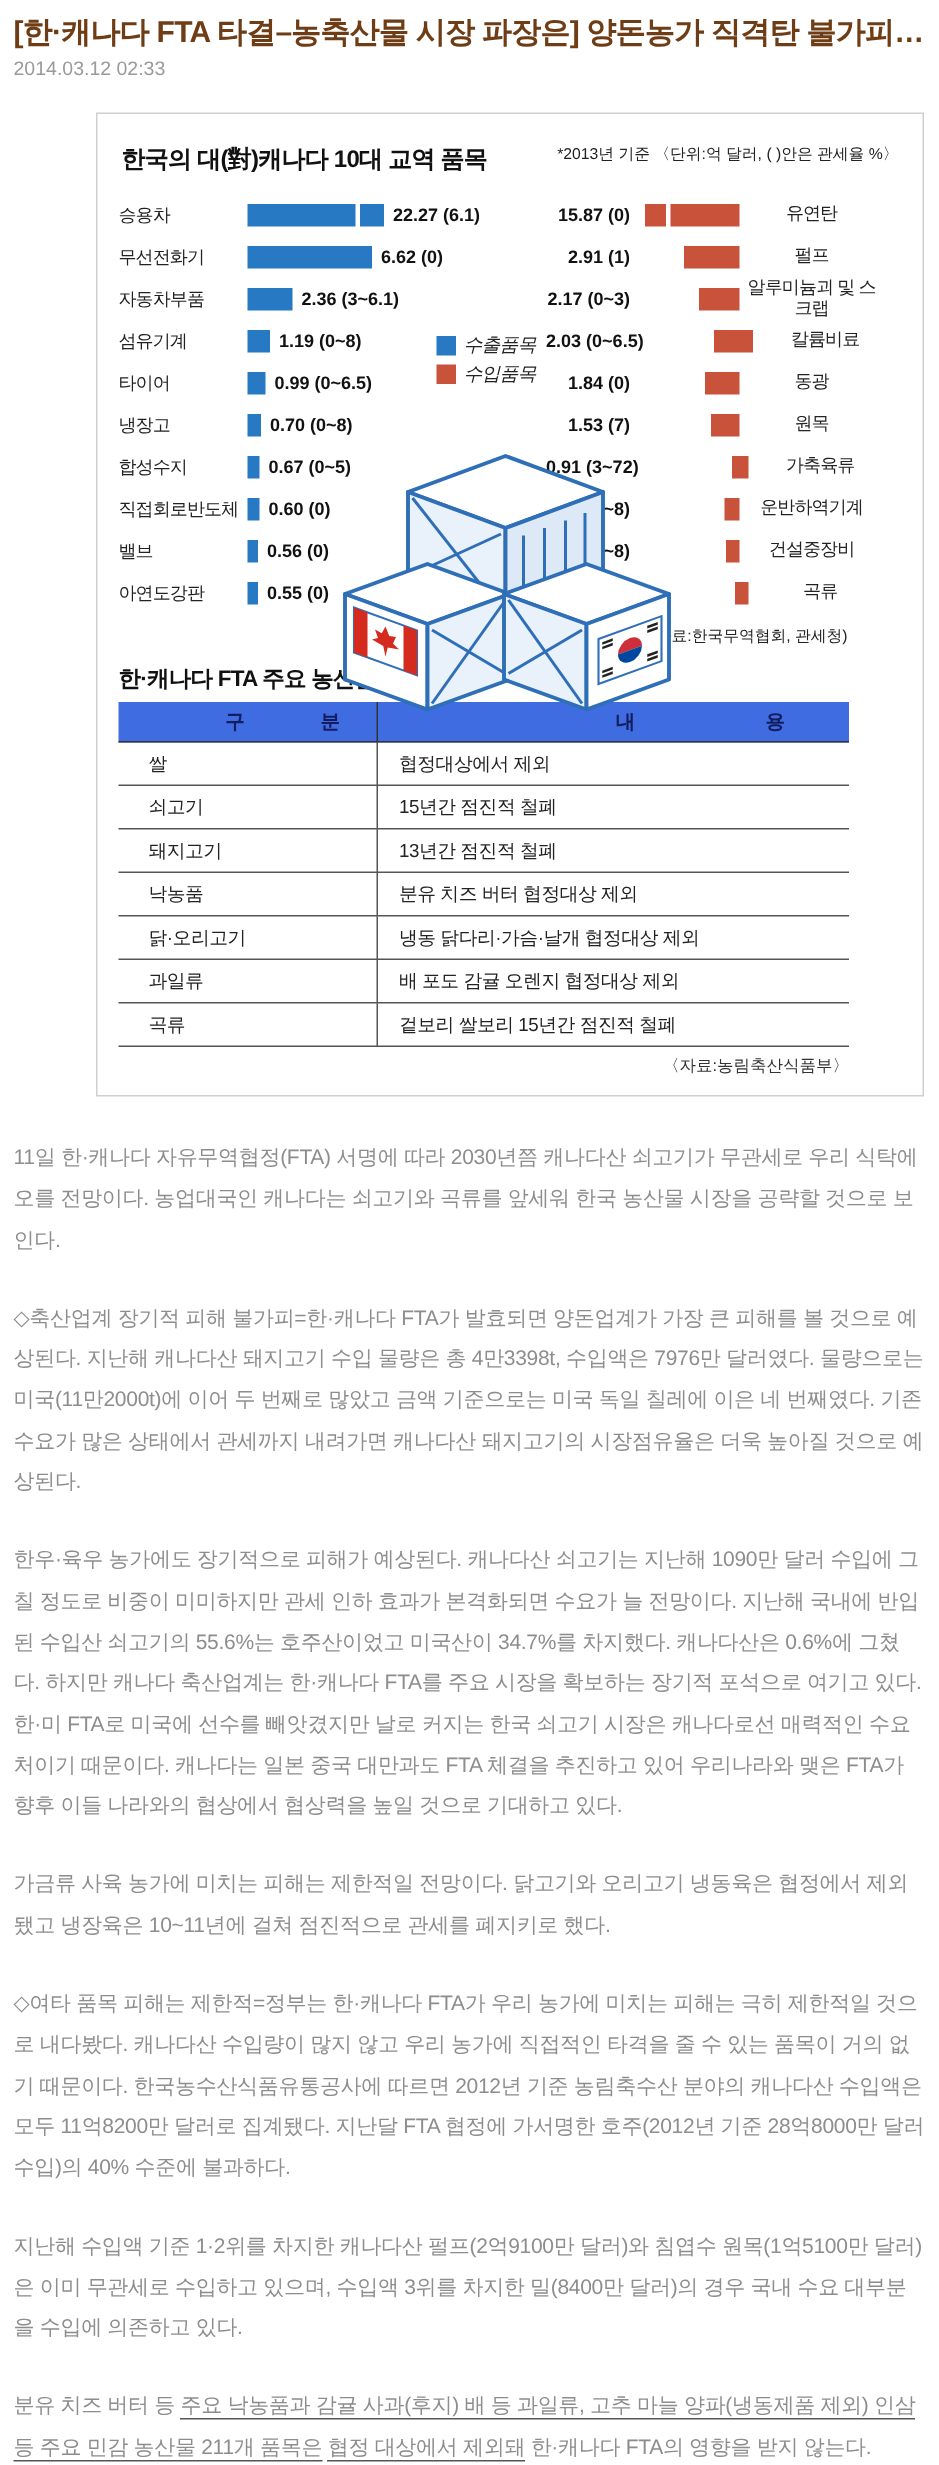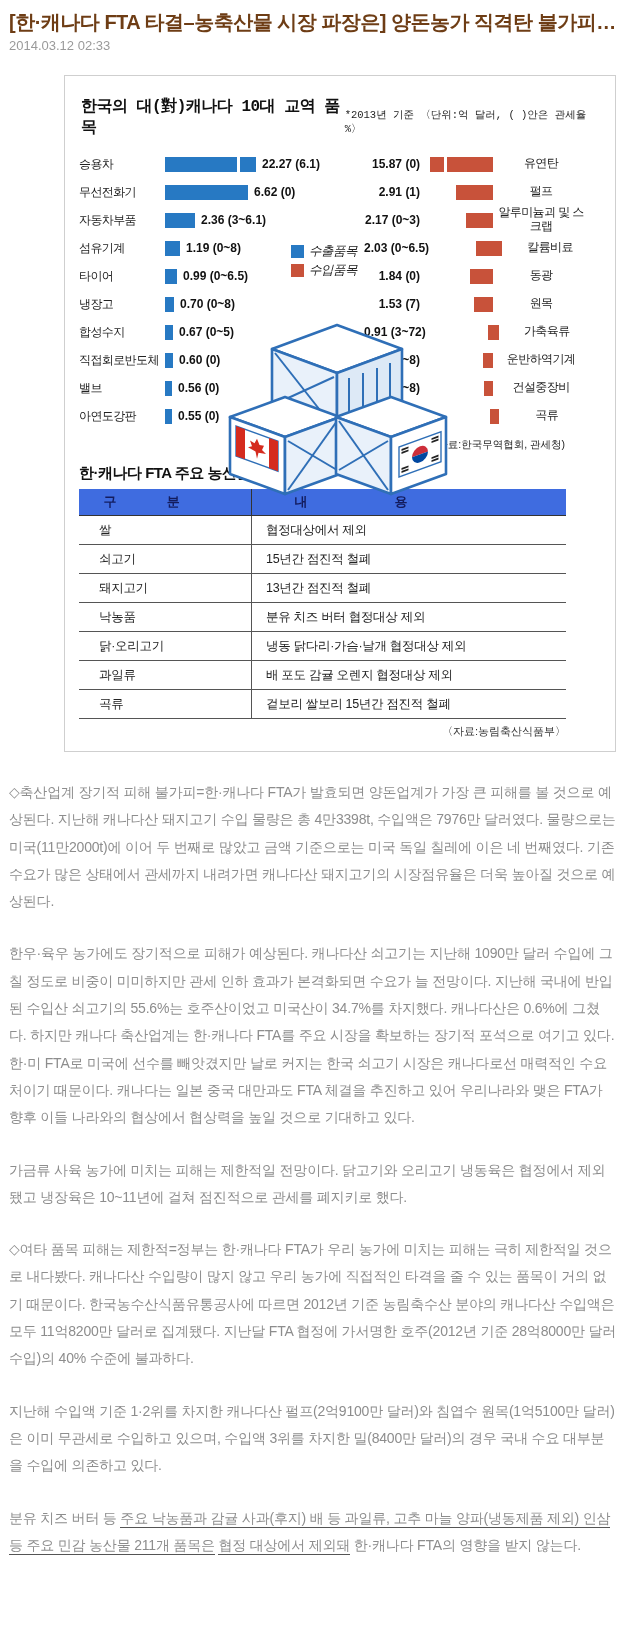--- a/index.html
+++ b/index.html
@@ -4,21 +4,21 @@
 <style>
   html,body{margin:0;padding:0;background:#fff;}
   body{width:626px;font-family:"Liberation Sans","DejaVu Sans",sans-serif;-webkit-font-smoothing:antialiased;}
   .page{padding:6px 9px 30px 9px;box-sizing:border-box;}
 
   .headline{font-size:20px;line-height:1.25;font-weight:bold;color:#6e3d15;margin:4px 0 3px 0;letter-spacing:-0.5px;}
   .pubdate{font-size:13px;color:#9a9a9a;margin:0 0 22px 0;}
 
   
   .infobox{margin-left:55px;width:552px;box-sizing:border-box;border:1px solid #cfcfcf;background:#fff;padding:12px 14px 12px 14px;position:relative;}
-  .chart-head{display:flex;justify-content:space-between;align-items:flex-end;margin:8px 2px 12px 2px;font-family:Liberation Mono, monospace;}
+  .chart-head{display:flex;justify-content:space-between;align-items:flex-start;margin:8px 2px 12px 2px;}
   .chart-title{font-size:16px;font-weight:bold;color:#111;letter-spacing:-0.5px;}
   .chart-note{font-size:10.5px;color:#222;padding-bottom:2px;}
 
   .chart-grid{display:flex;position:relative;}
   .col{width:50%;}
   .col-imp{padding-right:36px;box-sizing:border-box;margin-left:44px;}
 
   .erow{display:flex;align-items:center;height:28px;}
   .elabel{width:86px;flex-shrink:0;font-size:12px;letter-spacing:-0.6px;color:#222;white-space:nowrap;}
   .bar{height:15px;flex-shrink:0;}
@@ -37,21 +37,21 @@
   .swatch{width:13px;height:13px;display:inline-block;margin-right:5px;}
   .legend-row span.lg-txt{font-size:12.5px;color:#222;letter-spacing:-0.5px;}
 
   .crates{position:absolute;left:148px;top:170px;z-index:2;pointer-events:none;}
 
   .chart-src{text-align:right;font-size:10.5px;color:#222;margin:8px 36px 2px 0;}
 
   
   .tbl-title{font-size:15px;font-weight:bold;color:#111;margin:12px 0 6px 0;letter-spacing:-0.5px;}
   table.neg{width:487px;border-collapse:collapse;table-layout:fixed;}
-  table.neg th{background:var(--tbh,#3f6ce0);color:#131c5e;font-size:13px;font-weight:bold;text-align:left;height:24px;border-bottom:1px solid #333;}
+  table.neg th{background:var(--tbh,#3f6ce0);color:#131c5e;font-size:13px;font-weight:bold;text-align:right;height:24px;border-bottom:1px solid #333;}
   table.neg th.c1{width:170px;letter-spacing:1.8em;text-indent:1.8em;border-right:1px solid #333;}
   table.neg th.c2{letter-spacing:3.2em;text-indent:3.2em;}
   table.neg td{font-size:12.5px;color:#222;height:26px;border-bottom:1px solid #555;letter-spacing:-0.3px;}
   table.neg td.c1{padding-left:20px;border-right:1px solid #555;}
   table.neg td.c2{padding-left:14px;}
   .tbl-src{width:487px;text-align:right;font-size:11px;color:#333;margin-top:5px;}
 
   
   .body{margin-top:27px;font-size:14px;color:#8d8d8d;line-height:1.95;letter-spacing:-0.2px;}
   .body p{margin:0 0 25px 0;}
@@ -301,20 +301,21 @@
             <td class="c1">곡류</td>
             <td class="c2">겉보리 쌀보리 15년간 점진적 철폐</td>
           </tr>
         </tbody>
     </table>
     <div class="tbl-src">〈자료:농림축산식품부〉</div>
 
   </div>
 
   <div class="body">
+      <p><span>11일 한·캐나다 자유무역협정(FTA) 서명에 따라 2030년쯤 캐나다산 쇠고기가 무관세로 우리 식탁에 오를 전망이다. 농업대국인 캐나다는 쇠고기와 곡류를 앞세워 한국 농산물 시장을 공략할 것으로 보인다.</span></p>
       <p><span>◇축산업계 장기적 피해 불가피=한·캐나다 FTA가 발효되면 양돈업계가 가장 큰 피해를 볼 것으로 예상된다. 지난해 캐나다산 돼지고기 수입 물량은 총 4만3398t, 수입액은 7976만 달러였다. 물량으로는 미국(11만2000t)에 이어 두 번째로 많았고 금액 기준으로는 미국 독일 칠레에 이은 네 번째였다. 기존 수요가 많은 상태에서 관세까지 내려가면 캐나다산 돼지고기의 시장점유율은 더욱 높아질 것으로 예상된다.</span></p>
       <p><span>한우·육우 농가에도 장기적으로 피해가 예상된다. 캐나다산 쇠고기는 지난해 1090만 달러 수입에 그칠 정도로 비중이 미미하지만 관세 인하 효과가 본격화되면 수요가 늘 전망이다. 지난해 국내에 반입된 수입산 쇠고기의 55.6%는 호주산이었고 미국산이 34.7%를 차지했다. 캐나다산은 0.6%에 그쳤다. 하지만 캐나다 축산업계는 한·캐나다 FTA를 주요 시장을 확보하는 장기적 포석으로 여기고 있다. 한·미 FTA로 미국에 선수를 빼앗겼지만 날로 커지는 한국 쇠고기 시장은 캐나다로선 매력적인 수요처이기 때문이다. 캐나다는 일본 중국 대만과도 FTA 체결을 추진하고 있어 우리나라와 맺은 FTA가 향후 이들 나라와의 협상에서 협상력을 높일 것으로 기대하고 있다.</span></p>
       <p><span>가금류 사육 농가에 미치는 피해는 제한적일 전망이다. 닭고기와 오리고기 냉동육은 협정에서 제외됐고 냉장육은 10~11년에 걸쳐 점진적으로 관세를 폐지키로 했다.</span></p>
       <p><span>◇여타 품목 피해는 제한적=정부는 한·캐나다 FTA가 우리 농가에 미치는 피해는 극히 제한적일 것으로 내다봤다. 캐나다산 수입량이 많지 않고 우리 농가에 직접적인 타격을 줄 수 있는 품목이 거의 없기 때문이다. 한국농수산식품유통공사에 따르면 2012년 기준 농림축수산 분야의 캐나다산 수입액은 모두 11억8200만 달러로 집계됐다. 지난달 FTA 협정에 가서명한 호주(2012년 기준 28억8000만 달러 수입)의 40% 수준에 불과하다.</span></p>
       <p><span>지난해 수입액 기준 1·2위를 차지한 캐나다산 펄프(2억9100만 달러)와 침엽수 원목(1억5100만 달러)은 이미 무관세로 수입하고 있으며, 수입액 3위를 차지한 밀(8400만 달러)의 경우 국내 수요 대부분을 수입에 의존하고 있다.</span></p>
       <p><span>분유 치즈 버터 등 </span><span class="u">주요 낙농품과 감귤 사과(후지) 배 등 과일류, 고추 마늘 양파(냉동제품 제외) 인삼 등 주요 민감 농산물 211개 품목은</span><span> </span><span class="u">협정 대상에서 제외돼</span><span> 한·캐나다 FTA의 영향을 받지 않는다.</span></p>
     </div>
 
 </div>
 

